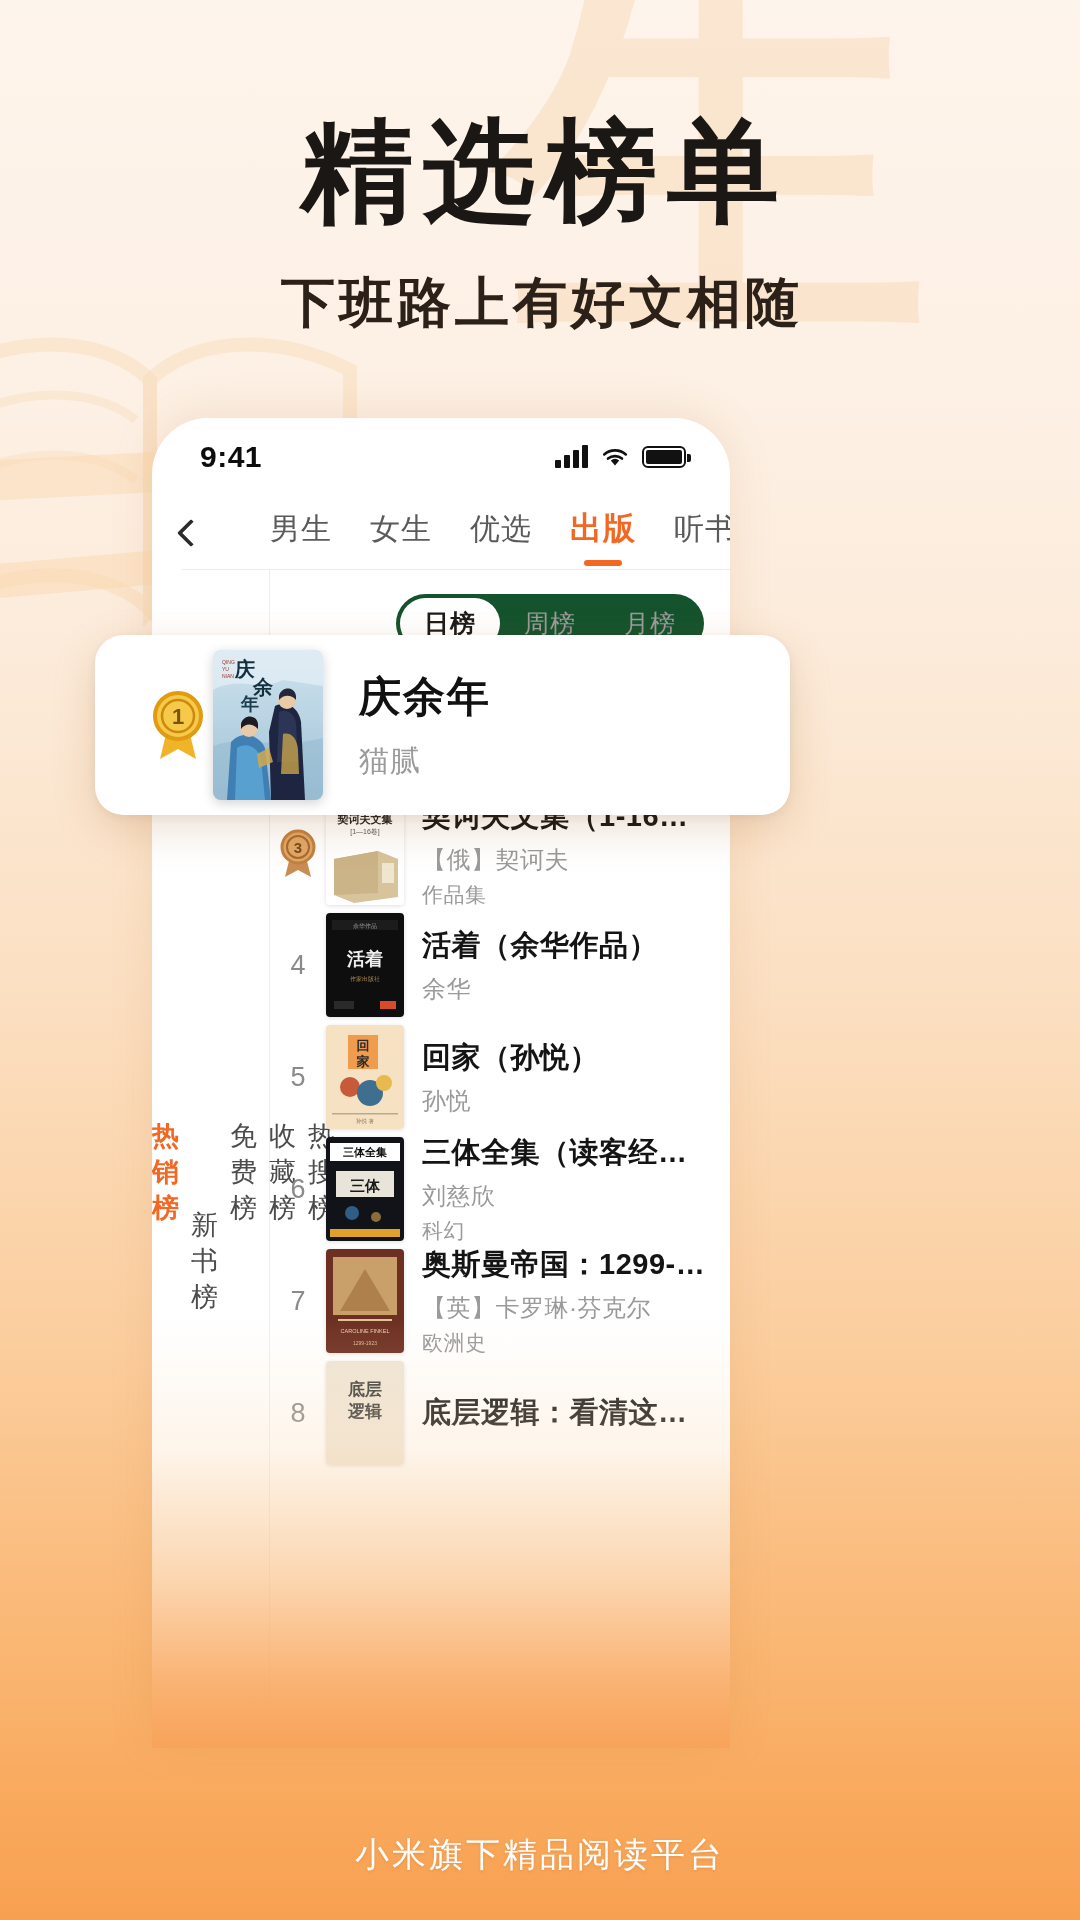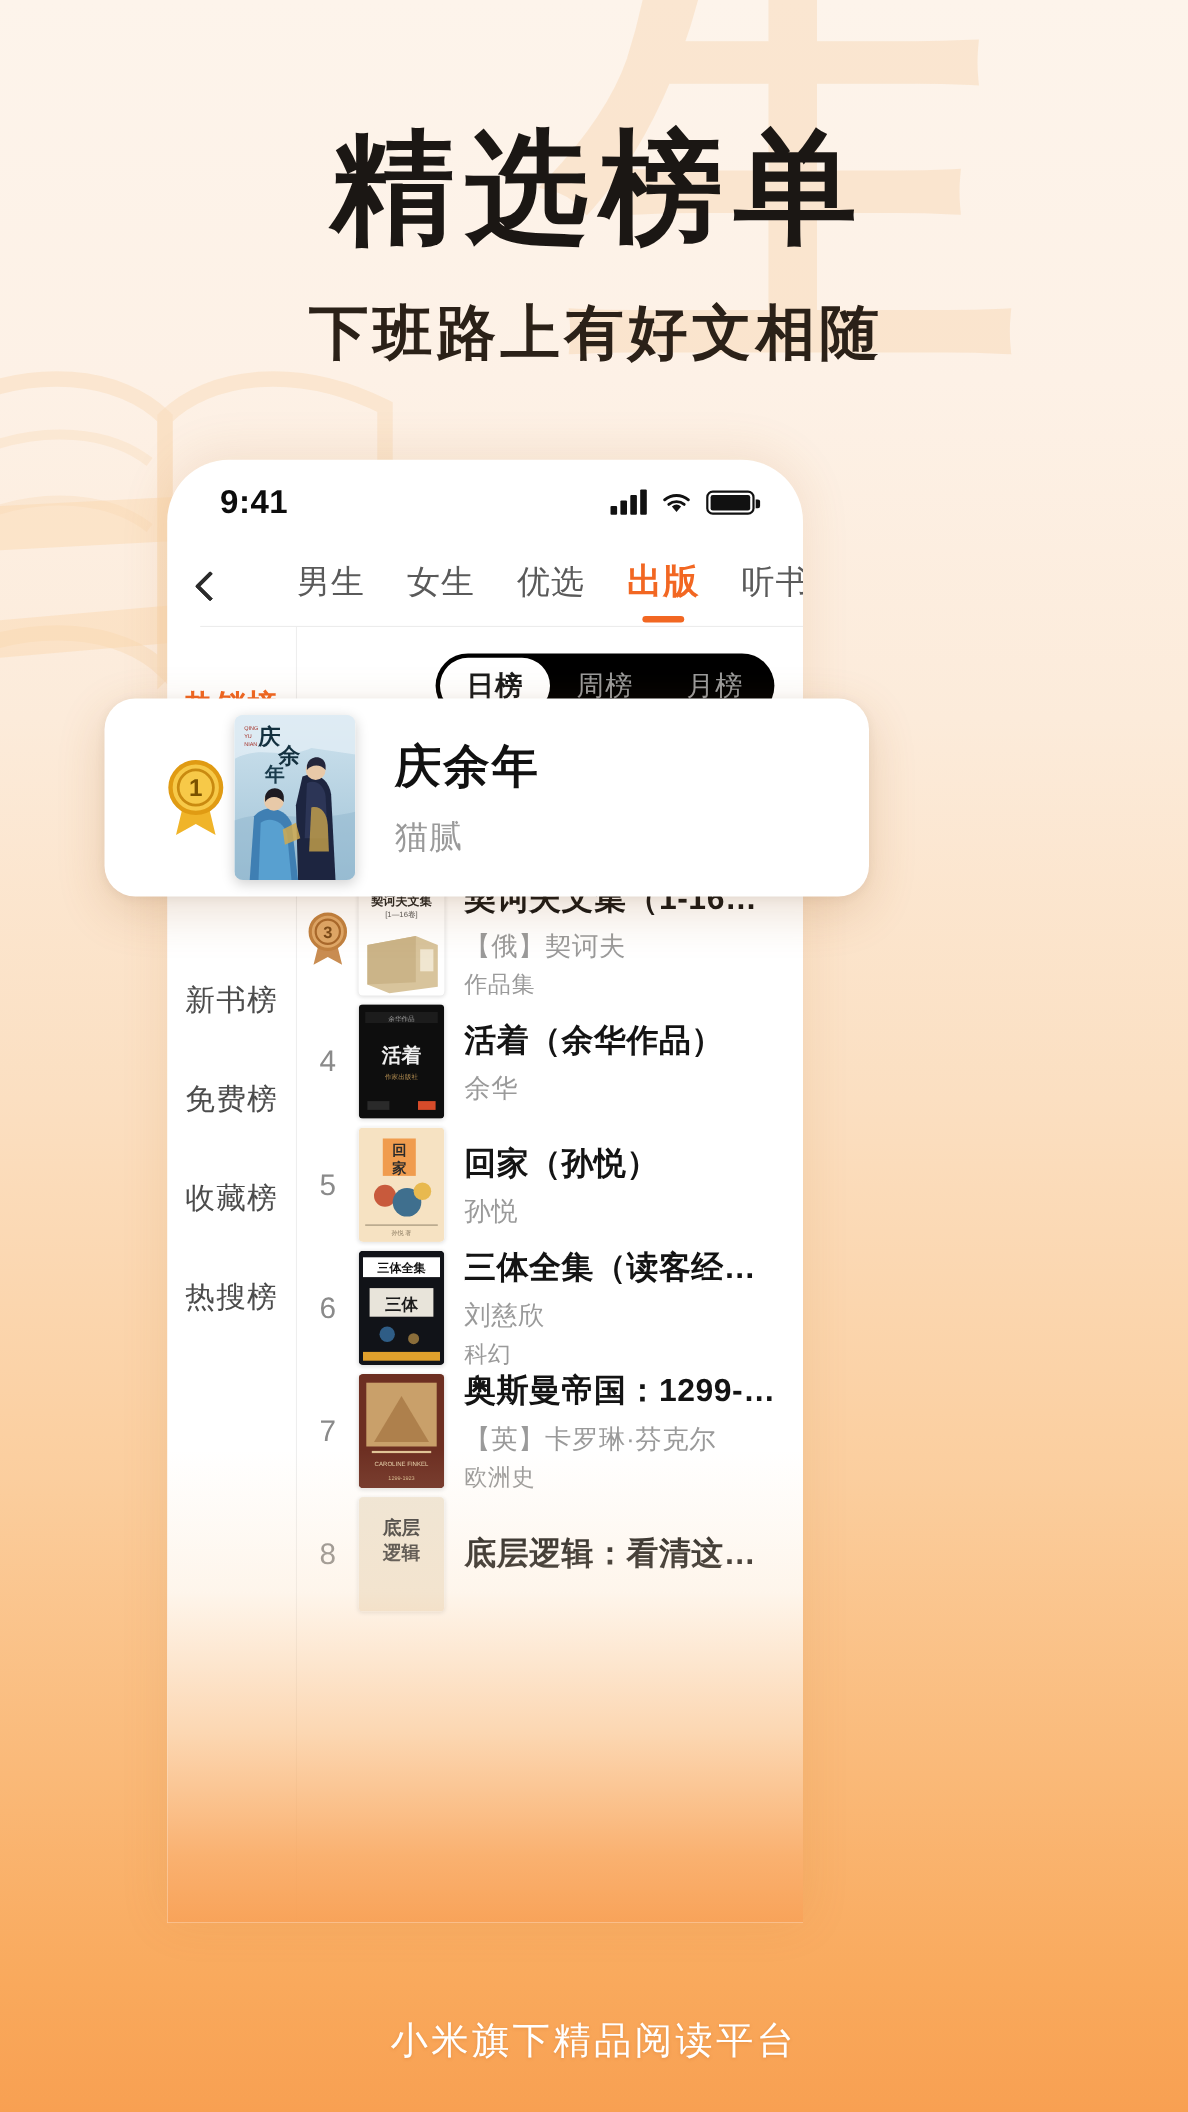--- a/index.html
+++ b/index.html
@@ -136,32 +136,32 @@
     content: ""; position: absolute; left: 50%; transform: translateX(-50%);
     bottom: -7px; width: 38px; height: 6px; background: #F26722; border-radius: 3px;
   }
   .nav-divider { position: absolute; left: 30px; right: 0; bottom: 0; height: 1px; background: #ececec; }
 
   
   .content { display: flex; height: calc(100% - 152px); }
   .sidebar {
     width: 118px; flex: 0 0 118px; padding-top: 26px;
     border-right: 1px solid #eeeeee;
-    display: flex; flex-direction: column; align-items: center; gap: 0;
+    display: flex; align-items: center; gap: 11px;
   }
   .side-item {
     height: 90px; display: flex; align-items: center; justify-content: center;
     font-size: 27px; color: #4c4c4c; letter-spacing: 1px; width: 100%;
   }
   .side-item.active { color: #F26722; font-weight: 700; }
 
   .listpane { flex: 1; min-width: 0; position: relative; }
   .period-row { display: flex; justify-content: flex-end; padding: 24px 26px 18px 0; }
   .segmented {
-    display: flex; background: #000000; border-radius: 999px; padding: 4px;
+    display: flex; background: #14532d; border-radius: 999px; padding: 4px;
   }
   .seg {
     padding: 9px 24px; font-size: 25px; color: #9b9b9b; border-radius: 999px; letter-spacing: 1px;
   }
   .seg.active { background: #ffffff; color: #1b1b1b; font-weight: 700; box-shadow: 0 1px 3px rgba(0,0,0,.06); }
 
   
   .rows { padding-left: 0; }
   .book-row { display: flex; align-items: center; height: 112px; padding-right: 18px; }
   .rank {

